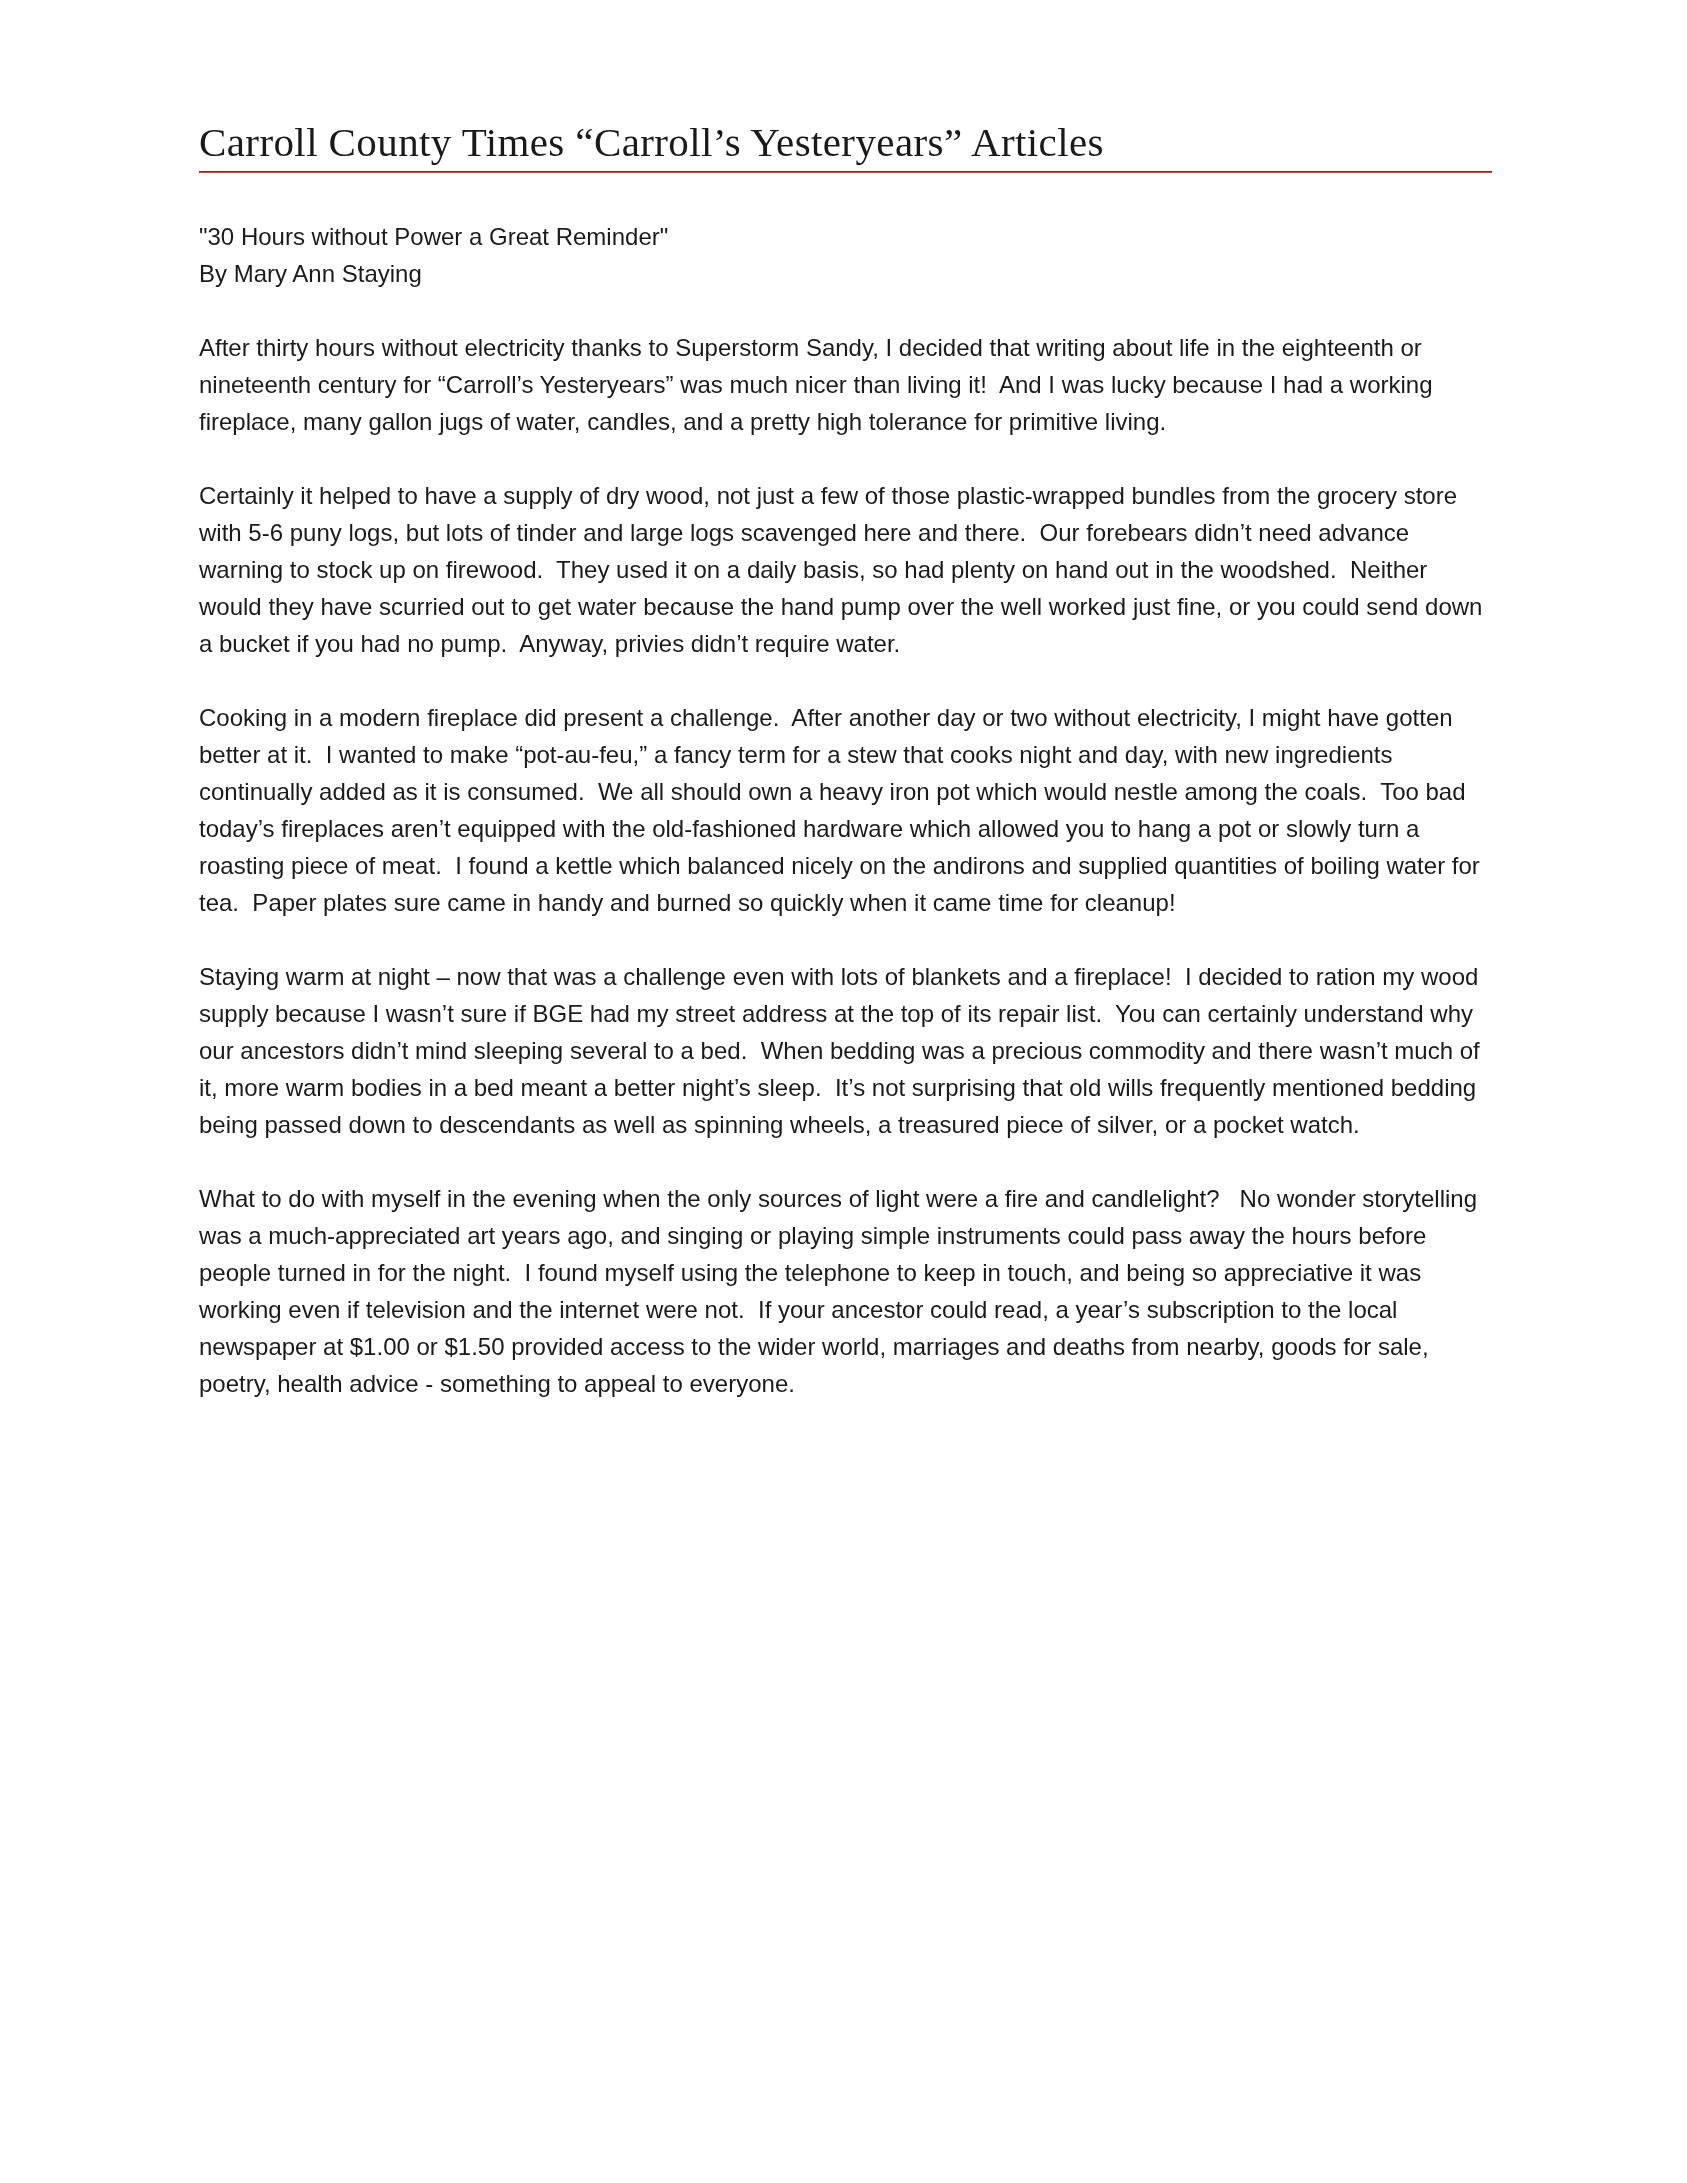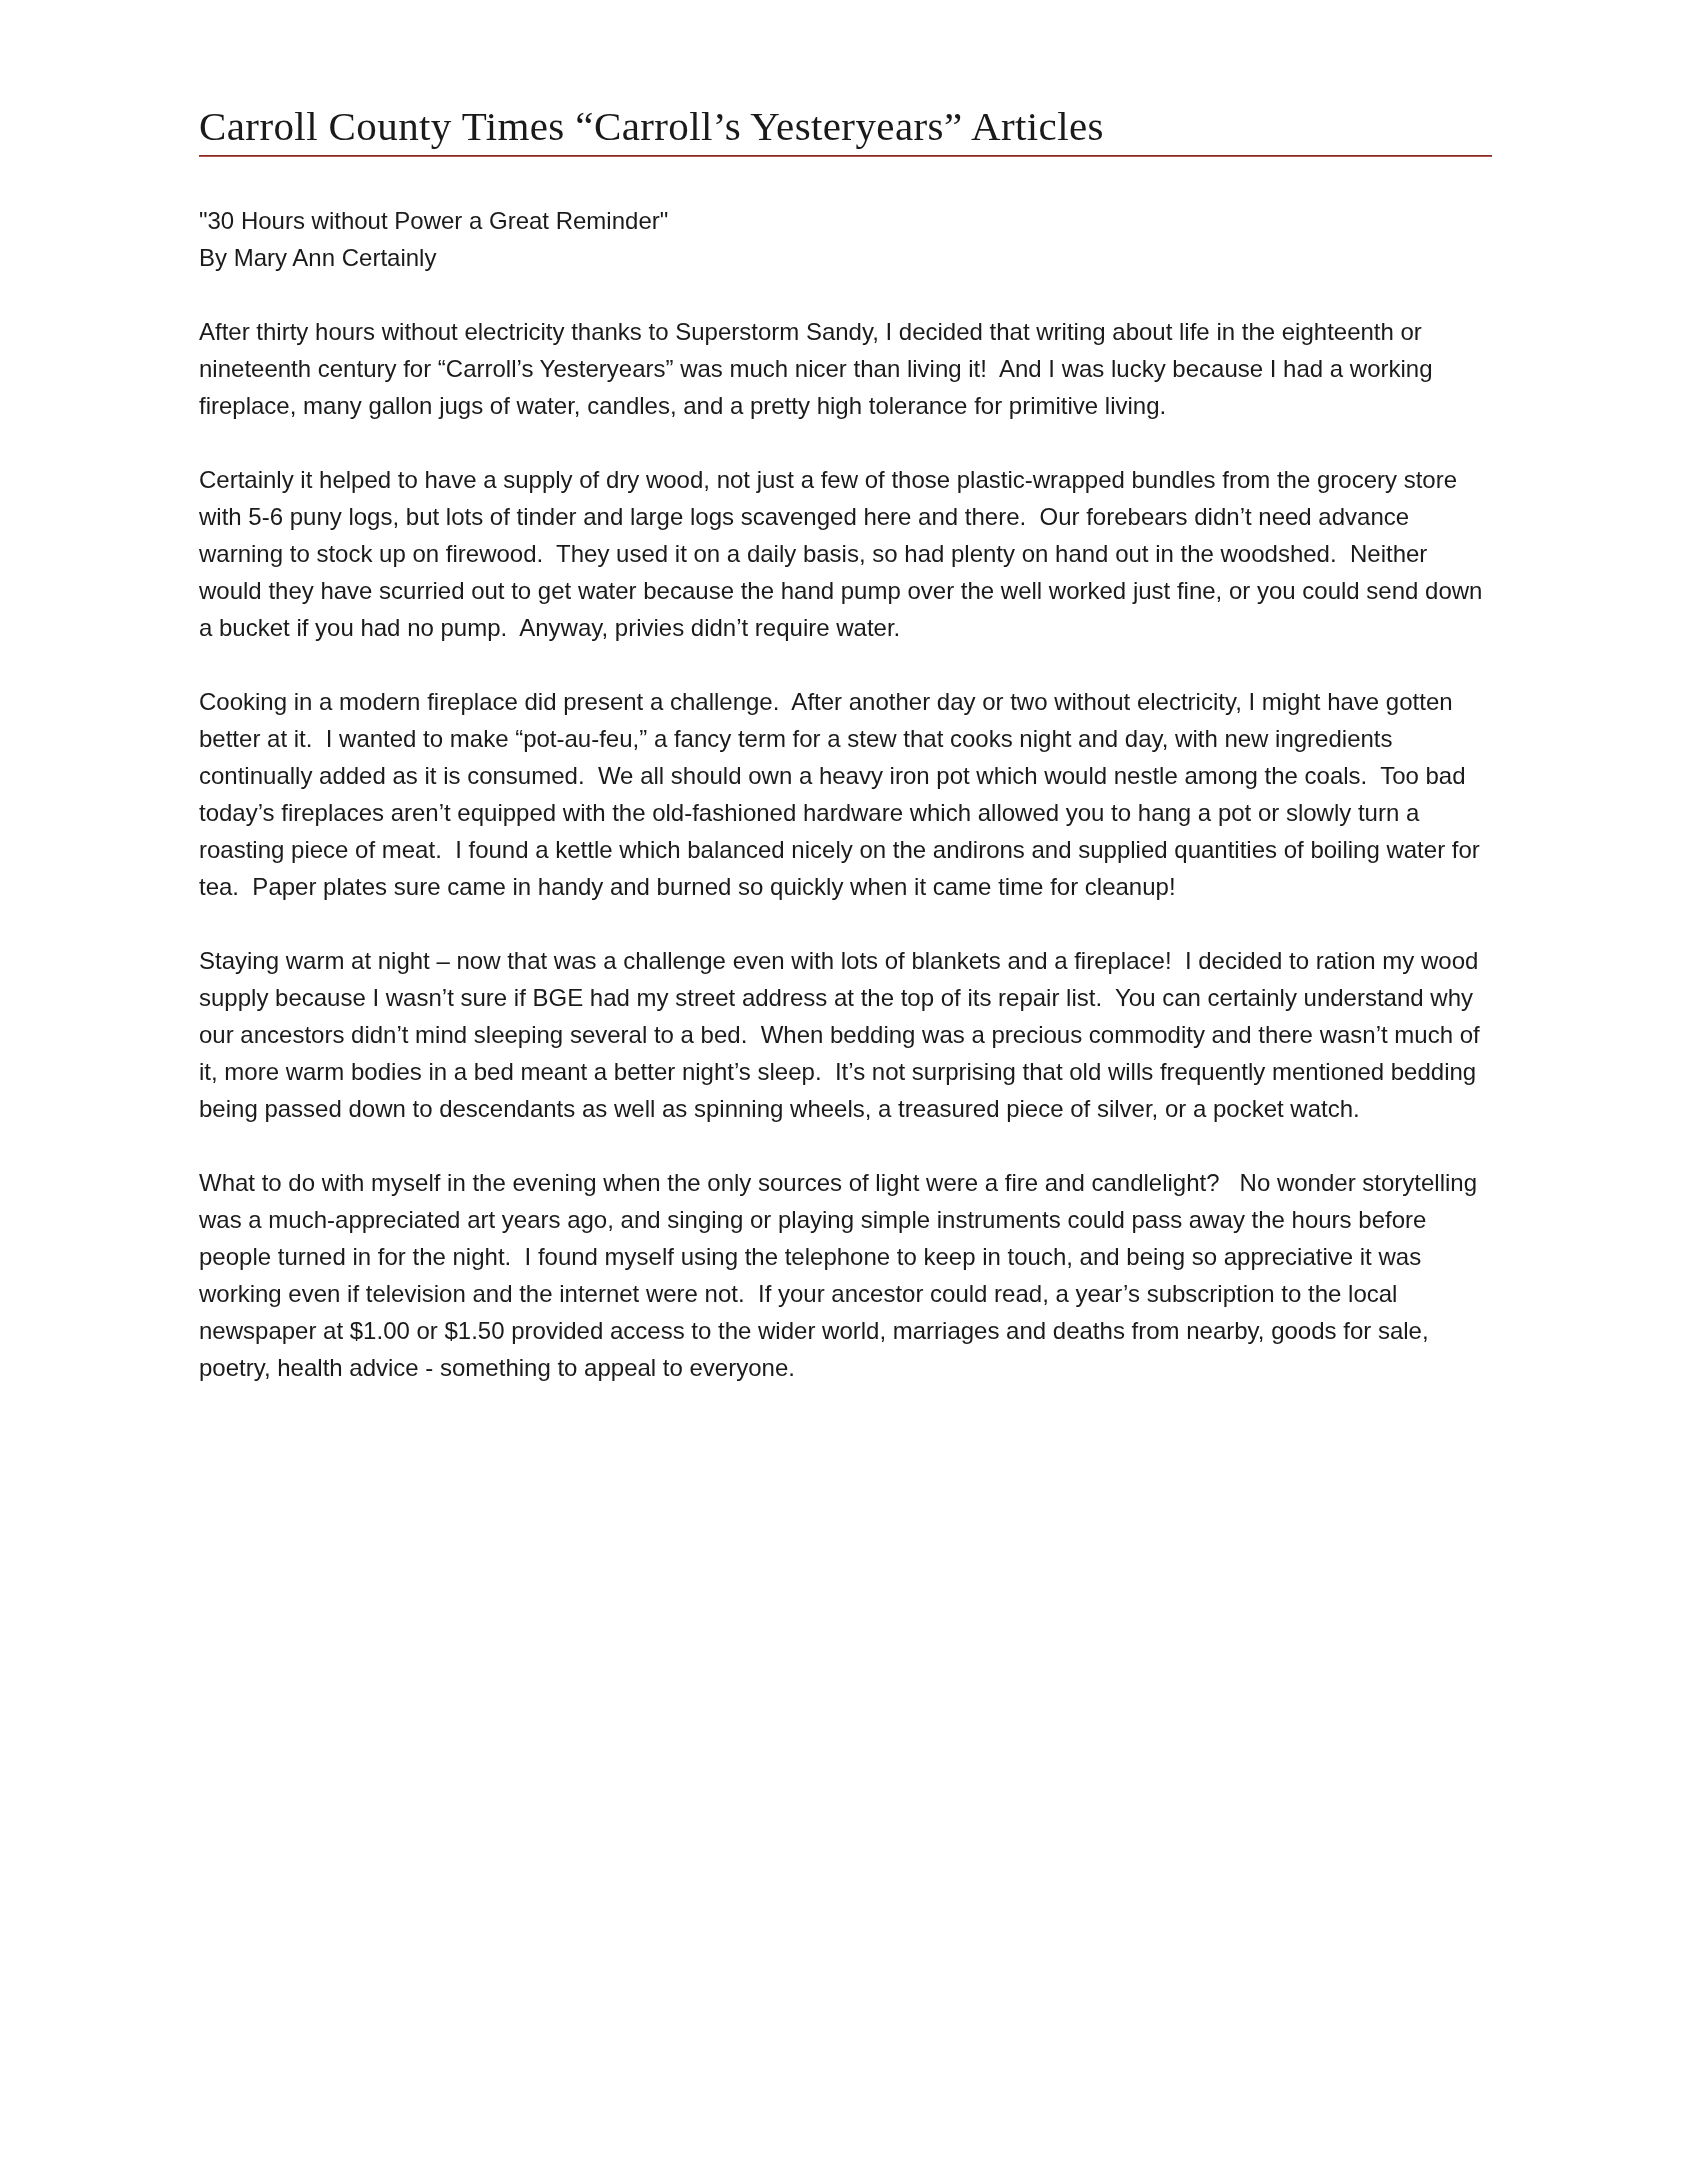--- a/index.html
+++ b/index.html
@@ -12,20 +12,21 @@
   * { box-sizing: border-box; }
   html, body { margin: 0; padding: 0; background: #ffffff; }
   .page {
     position: relative;
     width: 1687px;
     height: 1848px;
     background: var(--color-page_background);
     font-family: "Liberation Sans", sans-serif;
     color: var(--color-body_text);
     overflow: hidden;
+    margin-top: 16px;
   }
   .doc-header {
     padding: 104px 195px 0 199px;
   }
   .doc-header h1 {
     margin: 0 0 5.6px 0;
     font-family: "Liberation Serif", serif;
     font-weight: 400;
     font-size: 41px;
     line-height: 45px;
@@ -76,21 +77,21 @@
 
   <header class="doc-header">
     <h1>Carroll County Times “Carroll’s Yesteryears” Articles</h1>
     <div class="header-rule"></div>
   </header>
 
   <main class="content">
 
     <div class="title-block">
       <p>"30 Hours without Power a Great Reminder"</p>
-      <p>By Mary Ann Certainly</p>
+      <p>By Mary Ann Staying</p>
     </div>
 
     <p class="para">After thirty hours without electricity thanks to Superstorm Sandy, I decided that writing about life in the eighteenth or nineteenth century for “Carroll’s Yesteryears” was much nicer than living it!  And I was lucky because I had a working fireplace, many gallon jugs of water, candles, and a pretty high tolerance for primitive living.</p>
     <p class="para">Certainly it helped to have a supply of dry wood, not just a few of those plastic-wrapped bundles from the grocery store with 5-6 puny logs, but lots of tinder and large logs scavenged here and there.  Our forebears didn’t need advance warning to stock up on firewood.  They used it on a daily basis, so had plenty on hand out in the woodshed.  Neither would they have scurried out to get water because the hand pump over the well worked just fine, or you could send down a bucket if you had no pump.  Anyway, privies didn’t require water.</p>
     <p class="para">Cooking in a modern fireplace did present a challenge.  After another day or two without electricity, I might have gotten better at it.  I wanted to make “pot-au-feu,” a fancy term for a stew that cooks night and day, with new ingredients continually added as it is consumed.  We all should own a heavy iron pot which would nestle among the coals.  Too bad today’s fireplaces aren’t equipped with the old-fashioned hardware which allowed you to hang a pot or slowly turn a roasting piece of meat.  I found a kettle which balanced nicely on the andirons and supplied quantities of boiling water for tea.  Paper plates sure came in handy and burned so quickly when it came time for cleanup!</p>
     <p class="para">Staying warm at night – now that was a challenge even with lots of blankets and a fireplace!  I decided to ration my wood supply because I wasn’t sure if BGE had my street address at the top of its repair list.  You can certainly understand why our ancestors didn’t mind sleeping several to a bed.  When bedding was a precious commodity and there wasn’t much of it, more warm bodies in a bed meant a better night’s sleep.  It’s not surprising that old wills frequently mentioned bedding being passed down to descendants as well as spinning wheels, a treasured piece of silver, or a pocket watch.</p>
     <p class="para">What to do with myself in the evening when the only sources of light were a fire and candlelight?   No wonder storytelling was a much-appreciated art years ago, and singing or playing simple instruments could pass away the hours before people turned in for the night.  I found myself using the telephone to keep in touch, and being so appreciative it was working even if television and the internet were not.  If your ancestor could read, a year’s subscription to the local newspaper at $1.00 or $1.50 provided access to the wider world, marriages and deaths from nearby, goods for sale, poetry, health advice - something to appeal to everyone.</p>
 
   </main>
 

